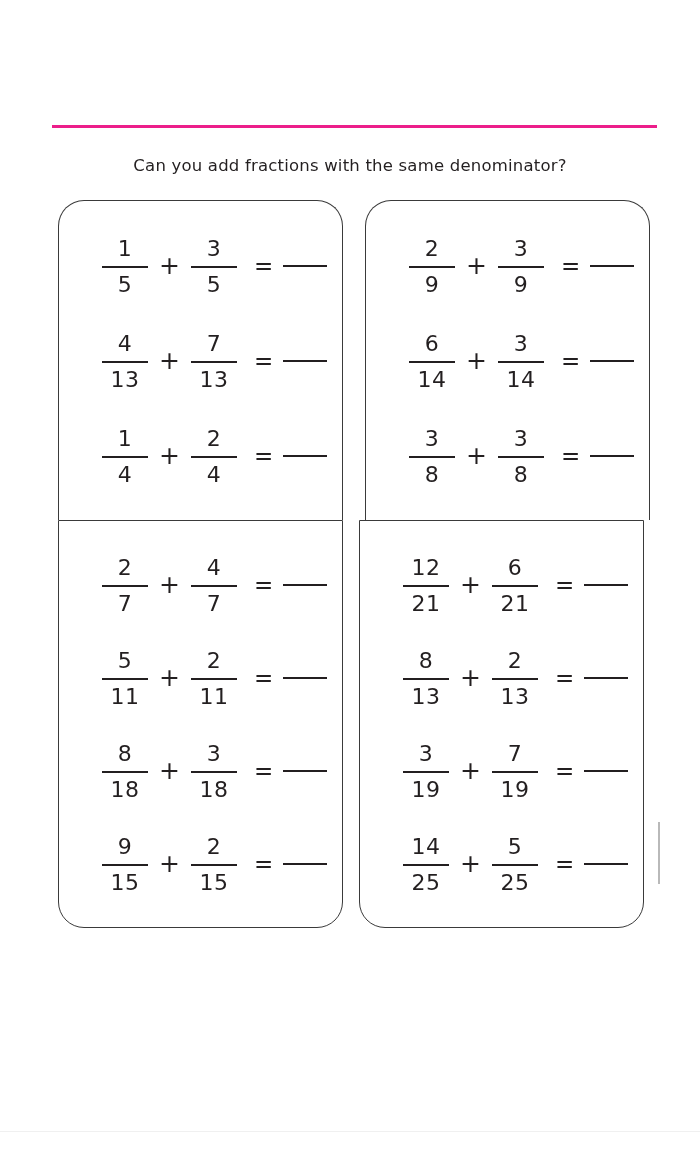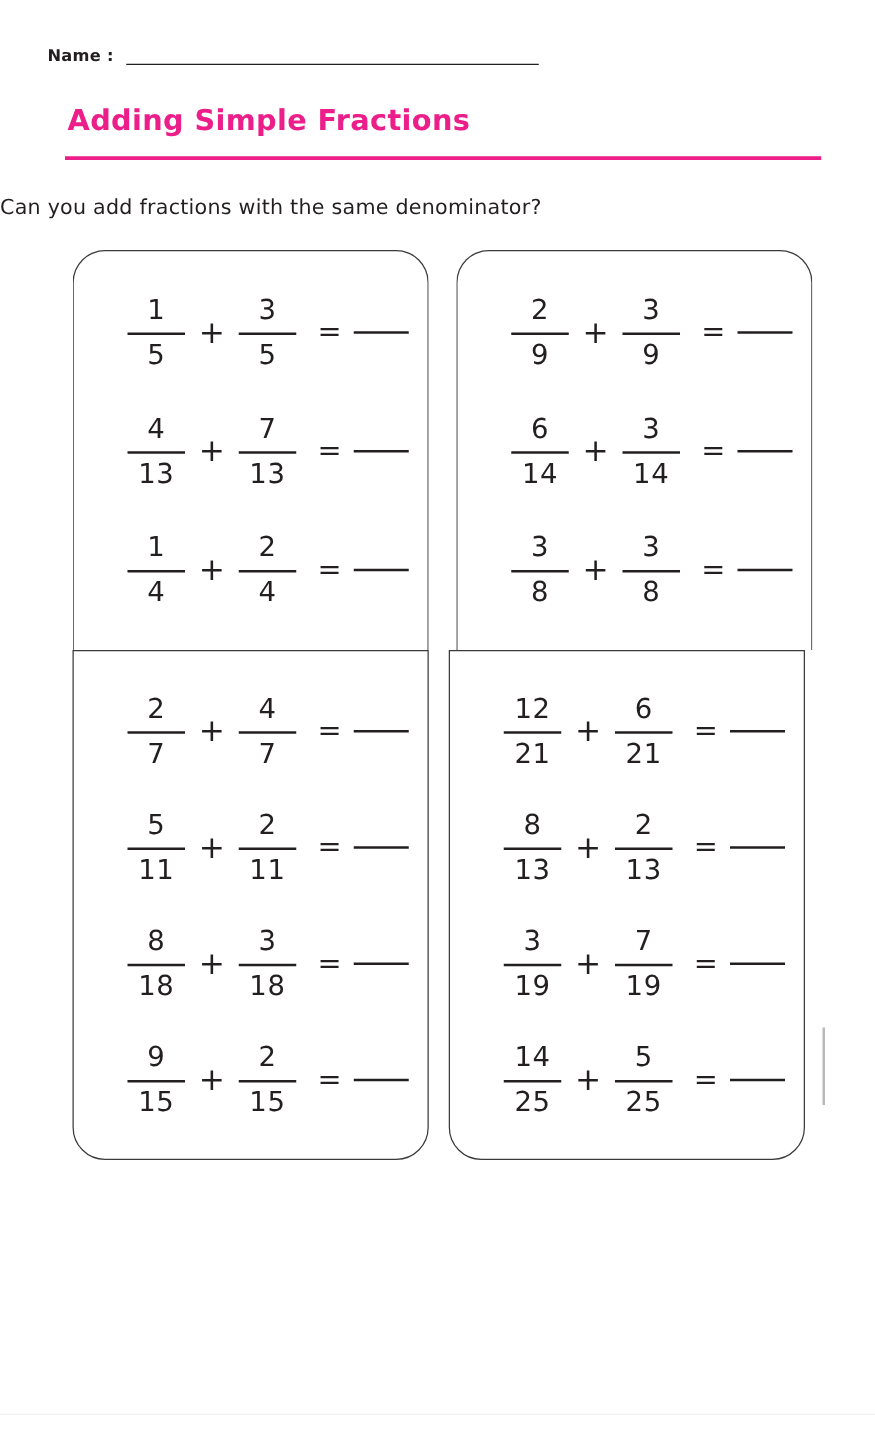--- a/index.html
+++ b/index.html
@@ -64,21 +64,21 @@
     height: 3px;
     background: #ec1e8a;
   }
 
   
   .instruction {
     position: absolute;
     left: 0;
     right: 0;
     top: 156px;
-    text-align: left;
+    text-align: center;
     font-size: 16.5px;
     color: #231f20;
     letter-spacing: 0.2px;
   }
 
   
   .panels {
     position: absolute;
     left: 58px;
     top: 200px;
@@ -162,26 +162,21 @@
     bottom: 18px;
     height: 1px;
     background: #f0f0f0;
   }
 </style>
 </head>
 <body>
 
 <div class="sheet">
 
-  <div class="name-row">
-    <span class="name-label">Name :</span>
-    <span class="name-line"></span>
-  </div>
-
-  <div class="title">Adding Simple Fractions</div>
+
   <div class="title-rule"></div>
 
   <div class="instruction">Can you add fractions with the same denominator?</div>
 
   <div class="panels">
 
     <div class="panel tl">
       <div class="prob">
         <span class="frac">
           <span class="num">1</span>

